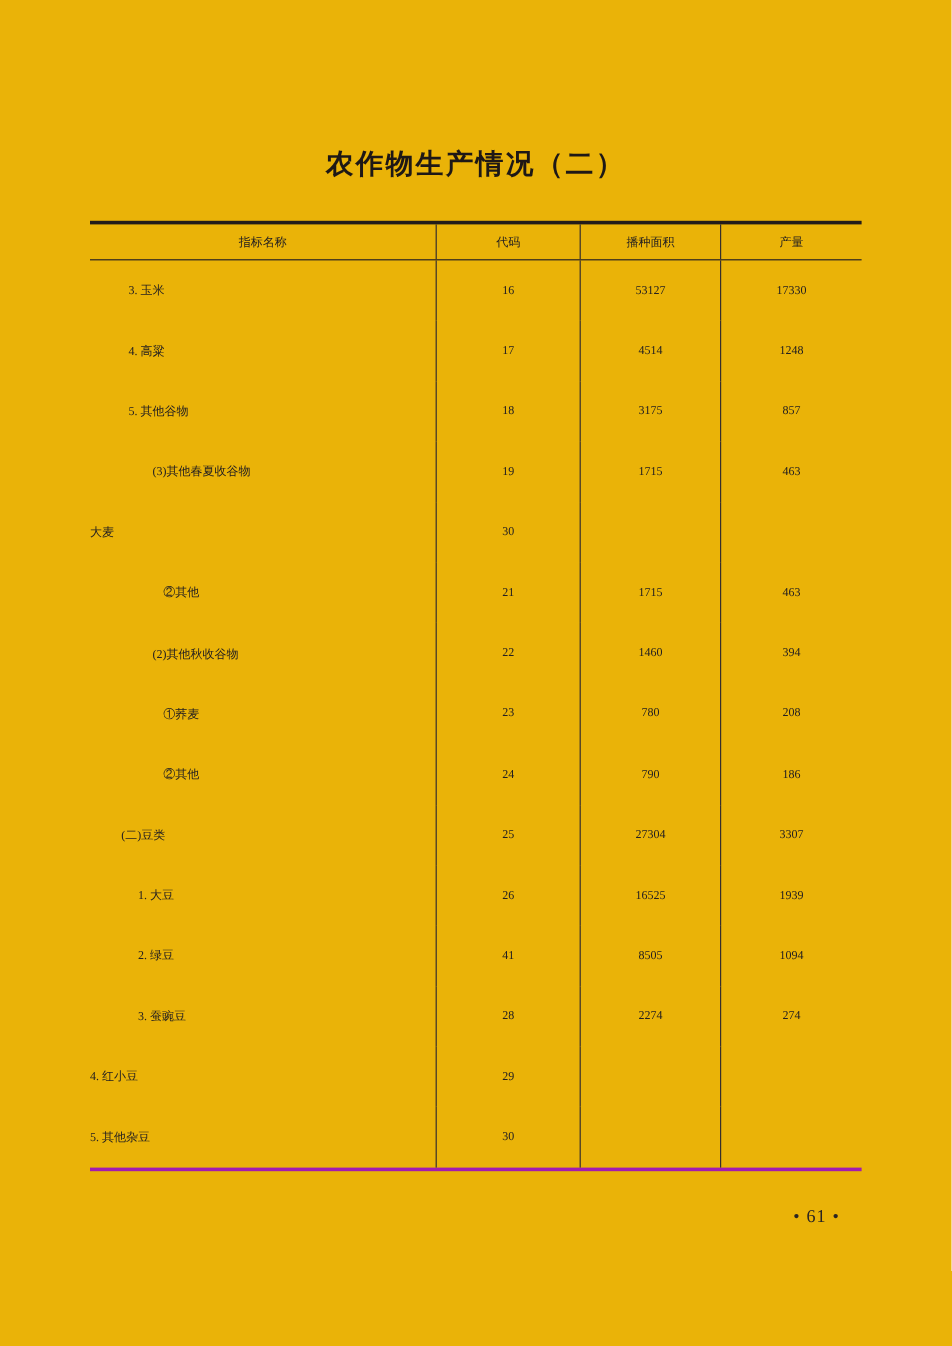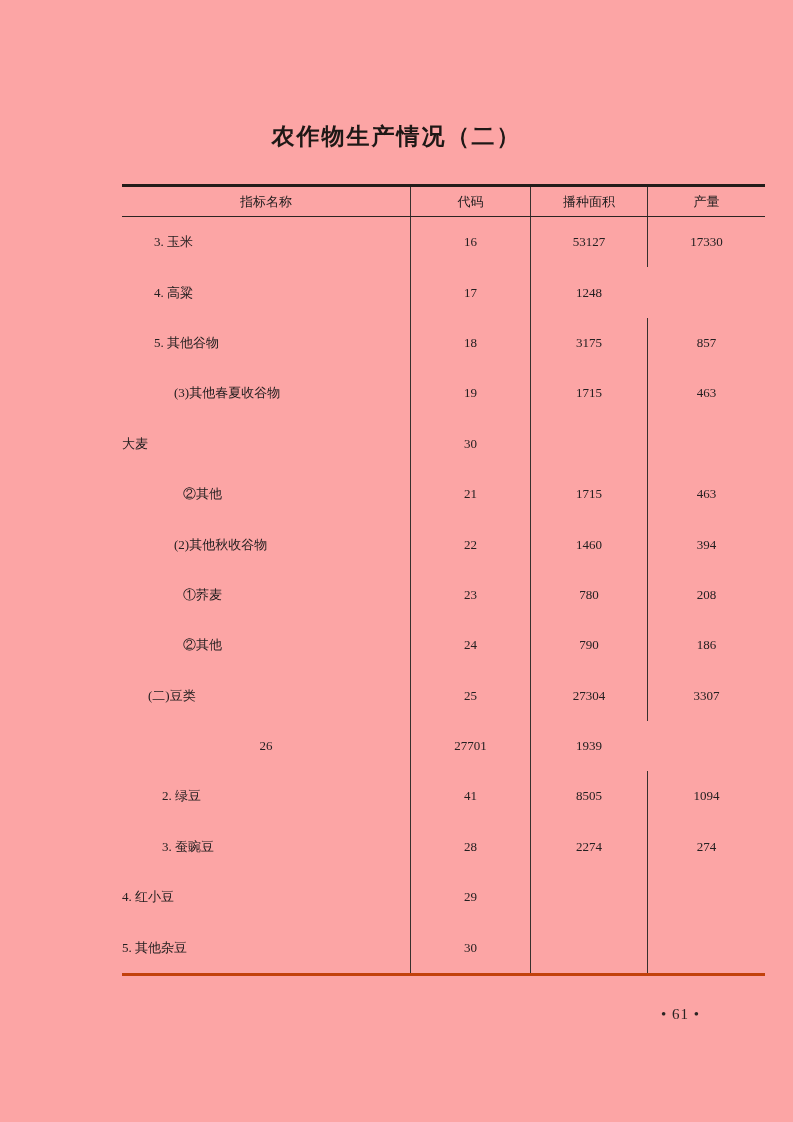--- a/index.html
+++ b/index.html
@@ -1,40 +1,39 @@
 <!DOCTYPE html>
 <html><head>
 <meta charset="utf-8">
 <style>
   html, body { margin: 0; padding: 0; background: #ffffff; }
   .page {
     position: relative;
     width: 793px; height: 1122px;
-    background: #fca5a5;
+    background: #eab308;
     font-family: "Liberation Serif", "DejaVu Serif", serif;
     color: #242021;
     overflow: hidden;
   }
   .title {
     position: absolute;
     top: 121px; left: 0; width: 100%;
     text-align: center;
     font-size: 23px;
     font-weight: 700;
     letter-spacing: 2px;
     color: #1e1816;
   }
   .table {
     position: absolute;
     left: 75px; top: 184px;
     width: 643px;
     border-top: 3px solid #231c1a;
-    border-bottom: 3px solid #c2410c;
-    font-size: 13px;
-    margin-left: 47px;
+    border-bottom: 3px solid #a21caf;
+    font-size: 10px;
   }
   .tr {
     display: grid;
     grid-template-columns: 288px 120px 117px 118px;
   }
   .tr.thead {
     height: 29px;
     border-bottom: 1.5px solid #2b2422;
   }
   .tr.tbody-row { height: 50.4px; }
@@ -84,20 +83,21 @@
     <div class="tr tbody-row">
       <div class="td c-label ind-b">3. 玉米</div>
       <div class="td c-center">16</div>
       <div class="td c-center">53127</div>
       <div class="td c-center">17330</div>
     </div>
 
     <div class="tr tbody-row">
       <div class="td c-label ind-b">4. 高粱</div>
       <div class="td c-center">17</div>
+      <div class="td c-center">4514</div>
       <div class="td c-center">1248</div>
     </div>
 
     <div class="tr tbody-row">
       <div class="td c-label ind-b">5. 其他谷物</div>
       <div class="td c-center">18</div>
       <div class="td c-center">3175</div>
       <div class="td c-center">857</div>
     </div>
 
@@ -144,22 +144,23 @@
     </div>
 
     <div class="tr tbody-row">
       <div class="td c-label ind-a">(二)豆类</div>
       <div class="td c-center">25</div>
       <div class="td c-center">27304</div>
       <div class="td c-center">3307</div>
     </div>
 
     <div class="tr tbody-row">
+      <div class="td c-label ind-b2">1. 大豆</div>
       <div class="td c-center">26</div>
-      <div class="td c-center">27701</div>
+      <div class="td c-center">16525</div>
       <div class="td c-center">1939</div>
     </div>
 
     <div class="tr tbody-row">
       <div class="td c-label ind-b2">2. 绿豆</div>
       <div class="td c-center">41</div>
       <div class="td c-center">8505</div>
       <div class="td c-center">1094</div>
     </div>
 

